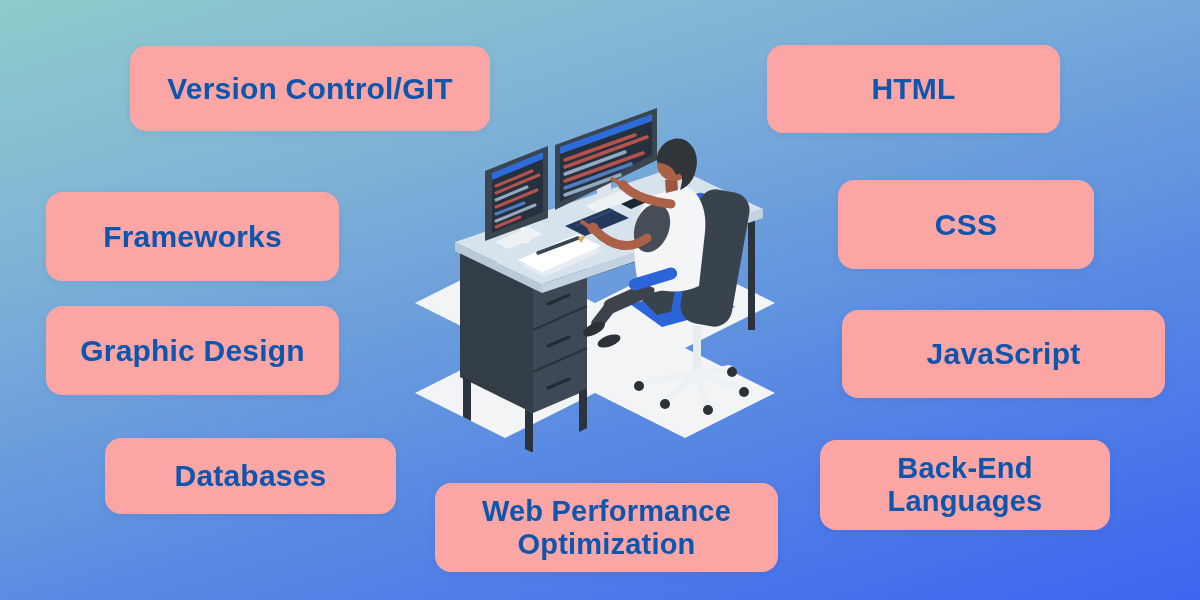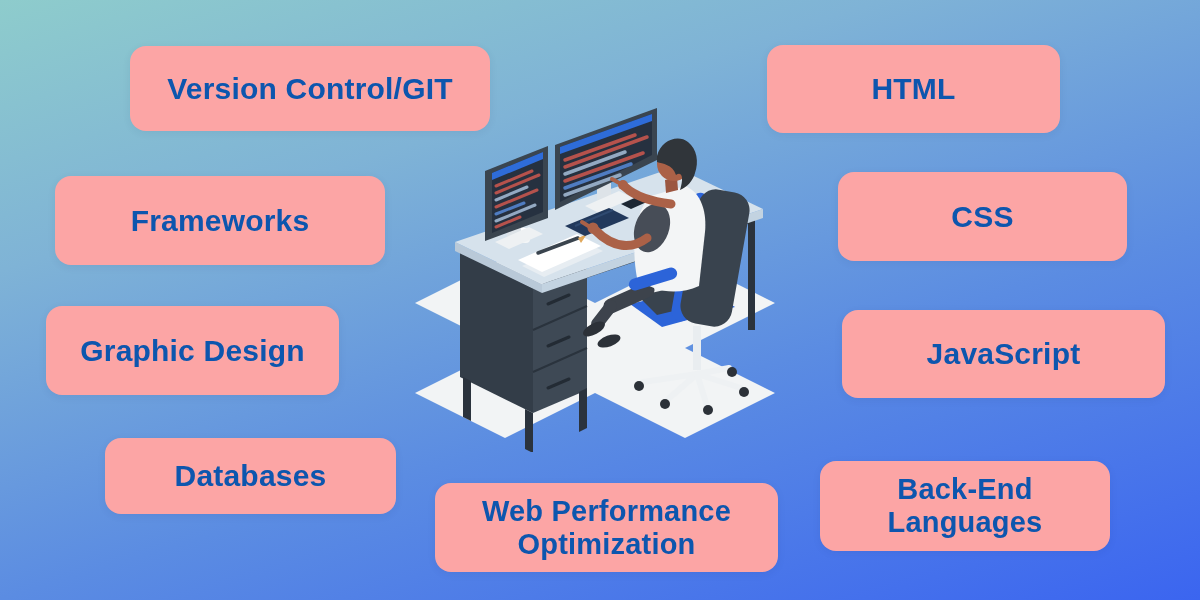--- a/index.html
+++ b/index.html
@@ -12,27 +12,27 @@
   .card{
     position:absolute;display:flex;align-items:center;justify-content:center;
     background:#fca5a5;border-radius:16px;
     color:#0d56ae;font-weight:bold;font-size:30px;letter-spacing:0.2px;
     text-align:center;line-height:1.13;padding:0 12px;box-sizing:border-box;
     box-shadow:0 2px 8px rgba(15,40,90,0.07);
   }
   .card.two-line{font-size:29px;}
   .p1{left:130px;top:46px;width:360px;height:85px;}
   .p2{left:767px;top:45px;width:293px;height:88px;}
-  .p3{left:46px;top:176px;width:330px;height:89px;margin-left:9px;}
-  .p4{left:838px;top:172px;width:289px;height:89px;}
+  .p3{left:46px;top:192px;width:293px;height:89px;}
+  .p4{left:838px;top:180px;width:256px;height:89px;}
   .p5{left:46px;top:306px;width:293px;height:89px;}
   .p6{left:842px;top:310px;width:323px;height:88px;}
   .p7{left:105px;top:438px;width:291px;height:76px;}
   .p8{left:435px;top:483px;width:343px;height:89px;}
-  .p9{left:820px;top:461px;width:290px;height:90px;}
+  .p9{left:820px;top:440px;width:290px;height:90px;}
   .illus{position:absolute;left:385px;top:80px;width:420px;height:372px;}
 </style>
 </head>
 <body>
 
 <div class="canvas">
 
   <svg class="illus" viewBox="0 0 420 372" aria-hidden="true">
 
     <polygon points="30,223 120,178 210,223 300,178 390,223 300,268 390,313 300,358 210,313 120,358 30,313 120,268" fill="#f2f4f5"></polygon>

